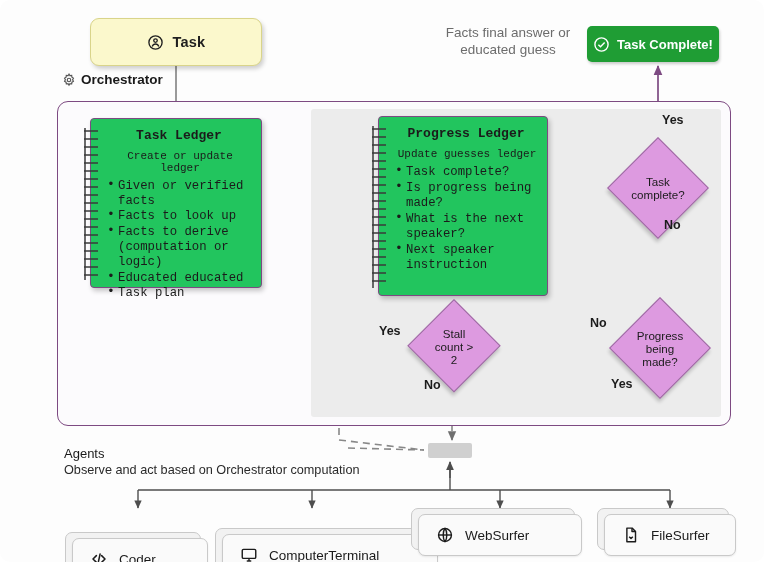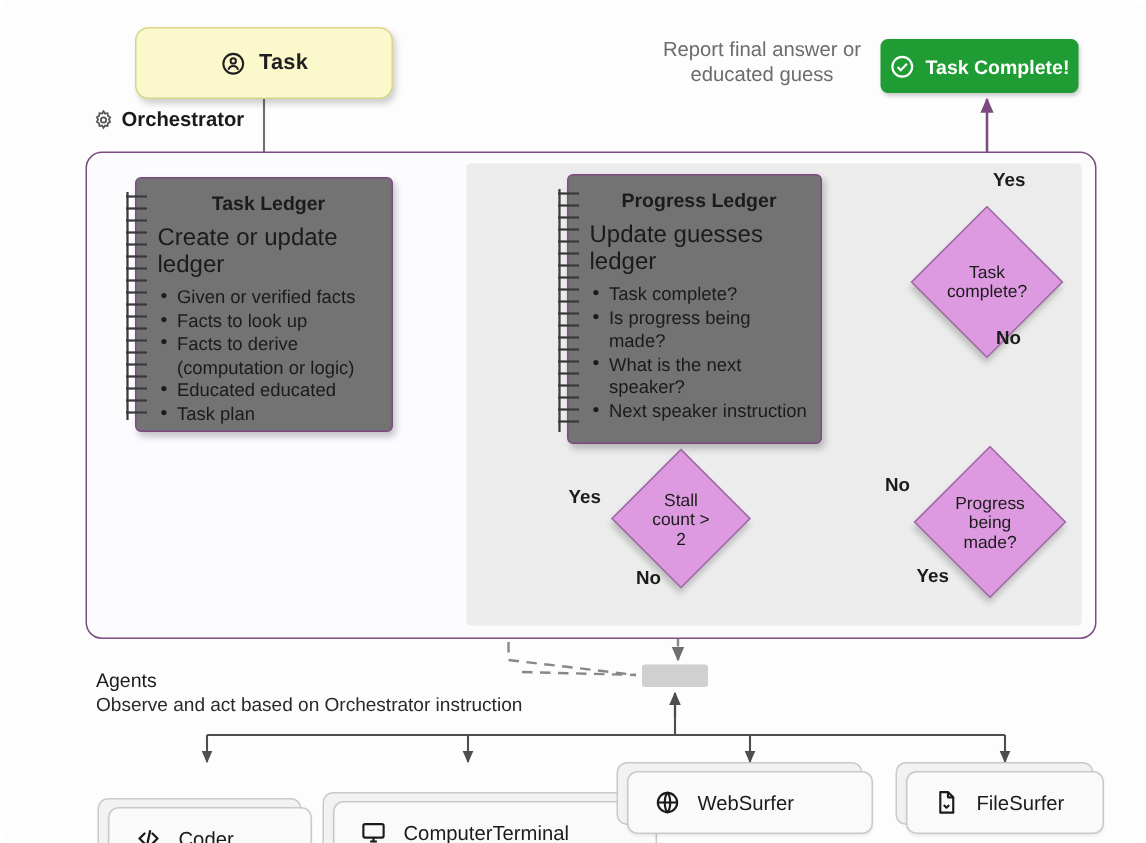--- a/index.html
+++ b/index.html
@@ -57,33 +57,34 @@
     background:#fcfbfd;
   }
   .inner-gray{
     left:311px;top:109px;width:410px;height:308px;
     background:#ececec;border-radius:3px;
   }
 
   
   .ledger{
     border:1.4px solid #7d4a82;border-radius:4px;
-    background:#737373;
+    background:#22c55e;
     box-shadow:2px 3px 5px rgba(0,0,0,.22);
     color:#1b1b1b;
+    font-family:Liberation Mono, monospace;
   }
   .ledger .spiral{
     position:absolute;left:-9px;top:7px;bottom:7px;width:18px;
   }
   .ledger h4{
     margin:0;padding:9px 8px 0 14px;
     text-align:center;font-size:13px;font-weight:bold;
   }
   .ledger .sub{
-    padding:7px 6px 3px 14px;font-size:16px;
+    padding:7px 6px 3px 14px;text-align:center;font-size:11px;
   }
   .ledger ul{
     margin:0;padding:2px 6px 0 27px;list-style:none;
   }
   .ledger li{
     font-size:12.3px;line-height:14.6px;margin-bottom:1px;
     position:relative;
   }
   .ledger li::before{
     content:"\2022";position:absolute;left:-11px;top:-1px;font-size:13px;
@@ -213,21 +214,21 @@
       <svg width="17" height="17" viewBox="0 0 24 24" fill="none" stroke="#1f1f1f" stroke-width="1.9">
         <circle cx="12" cy="12" r="9.3"></circle>
         <circle cx="12" cy="9.3" r="2.5"></circle>
         <path d="M7.4 17.6c.8-2.4 2.6-3.5 4.6-3.5s3.8 1.1 4.6 3.5"></path>
       </svg>
     </span>
     <span class="lbl">Task</span>
   </div>
 
   <div class="node report-text">
-    <div>Report final answer or</div>
+    <div>Facts final answer or</div>
     <div>educated guess</div>
   </div>
 
   <div class="node tc-badge">
     <span class="ic">
       <svg width="17" height="17" viewBox="0 0 24 24" fill="none" stroke="#ffffff" stroke-width="2">
         <circle cx="12" cy="12" r="9.3"></circle>
         <path d="M7.6 12.3 l3 3 5.8-6.2"></path>
       </svg>
     </span>
@@ -338,21 +339,21 @@
   <div class="elabel" style="left:662px;top:113px;">Yes</div>
   <div class="elabel" style="left:664px;top:218px;">No</div>
   <div class="elabel" style="left:590px;top:316px;">No</div>
   <div class="elabel" style="left:611px;top:377px;">Yes</div>
   <div class="elabel" style="left:379px;top:324px;">Yes</div>
   <div class="elabel" style="left:424px;top:378px;">No</div>
 
   <div class="node redacted"></div>
 
   <div class="node agents-title">Agents</div>
-  <div class="node agents-sub">Observe and act based on Orchestrator instruction</div>
+  <div class="node agents-sub">Observe and act based on Orchestrator computation</div>
 
   <div class="agent-stack" id="ag-coder">
     <div class="shadow-card"></div>
     <div class="agent-box front">
       <span class="ic">
         <svg width="18" height="18" viewBox="0 0 24 24" fill="none" stroke="#1b1b1b" stroke-width="2" stroke-linecap="round" stroke-linejoin="round">
           <path d="M8.5 7.5 L4 12 l4.5 4.5"></path>
             <path d="M15.5 7.5 L20 12 l-4.5 4.5"></path>
           <path d="M13.4 5.4 L10.6 18.6"></path>
         </svg>

